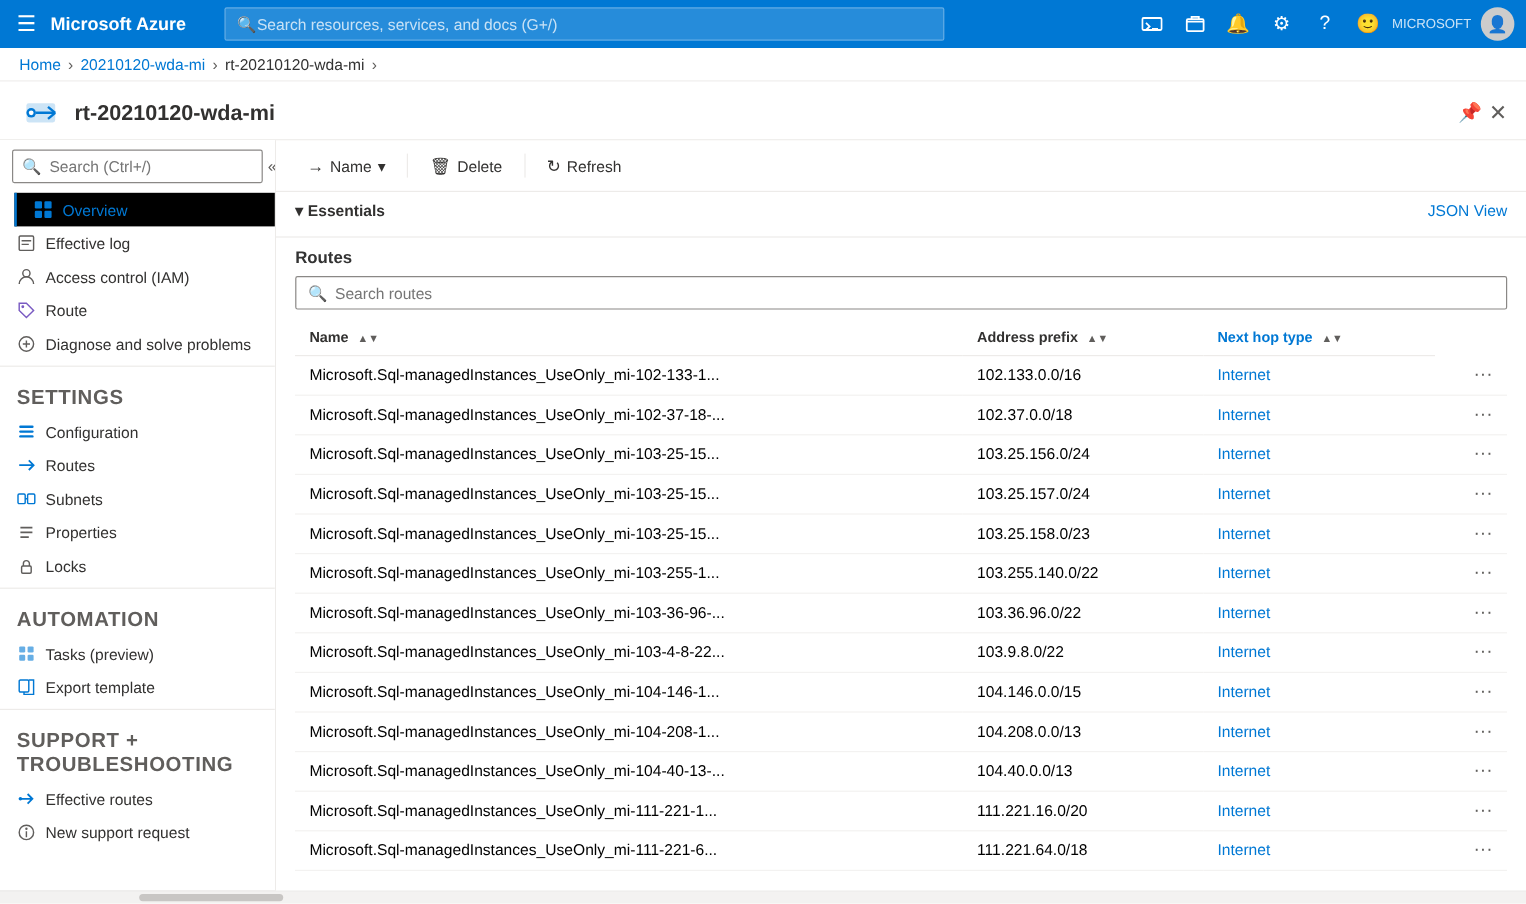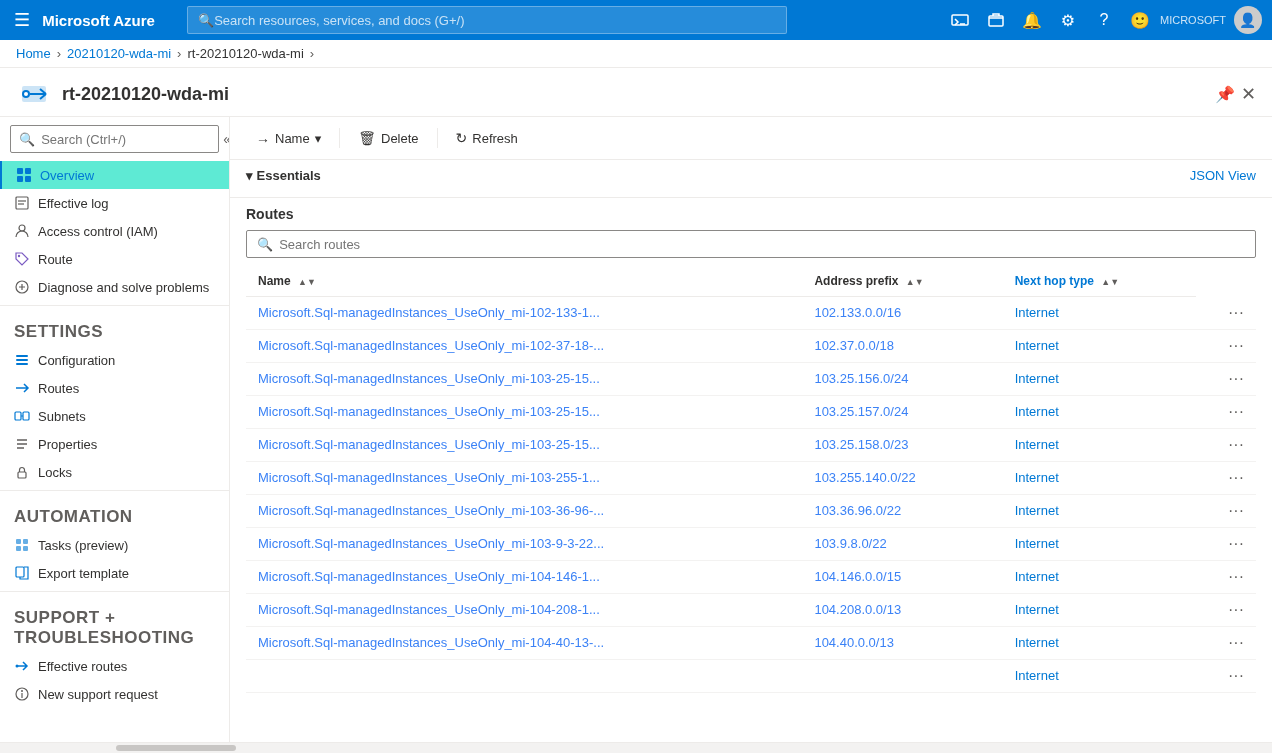--- a/index.html
+++ b/index.html
@@ -55,21 +55,21 @@
     }
     .sidebar-search {
       display: flex; align-items: center; margin: 8px 10px; border: 1px solid #8a8886; border-radius: 2px;
       padding: 0 8px; height: 28px; gap: 6px;
     }
     .sidebar-search input { border: none; outline: none; font-size: 13px; flex: 1; }
     .sidebar-collapse { cursor: pointer; color: #605e5c; font-size: 14px; }
     .sidebar-item {
       display: flex; align-items: center; padding: 6px 14px; cursor: pointer; gap: 8px; font-size: 13px; color: #323130;
     }
-    .sidebar-item.active { background: #5eead4; color: #0078d4; border-left: 2px solid #0078d4; }
+    .sidebar-item.active { background: #000000; color: #0078d4; border-left: 2px solid #0078d4; margin-left: 12px; }
     .sidebar-item .item-icon { width: 16px; height: 16px; display: flex; align-items: center; justify-content: center; flex-shrink: 0; }
     .sidebar-section-label {
       padding: 12px 14px 4px; font-size: 17px; font-weight: 600; color: #605e5c; text-transform: uppercase; letter-spacing: 0.5px;
     }
     .sidebar-divider { border: none; border-top: 1px solid #edebe9; margin: 4px 0; }
 
     
     .content { flex: 1; background: white; overflow: hidden; display: flex; flex-direction: column; }
 
     
@@ -107,21 +107,21 @@
     table { width: 100%; border-collapse: collapse; }
     thead th {
       text-align: left; padding: 8px 12px; font-size: 12px; font-weight: 600; color: #323130;
       border-bottom: 1px solid #edebe9; background: white; position: sticky; top: 0; z-index: 1;
       cursor: pointer; white-space: nowrap;
     }
     thead th.blue { color: #0078d4; }
     .sort-icon { display: inline-flex; flex-direction: column; margin-left: 4px; font-size: 9px; color: #605e5c; vertical-align: middle; }
     tbody tr { border-bottom: 1px solid #f3f2f1; }
     tbody td { padding: 7px 12px; font-size: 13px; }
-    tbody td a { color: #3b82f6; text-decoration: none; cursor: pointer; }
+    tbody td a { color: #000000; text-decoration: none; cursor: pointer; }
     tbody td.internet { color: #0078d4; }
     .row-more { color: #605e5c; cursor: pointer; font-size: 16px; text-align: right; }
 
     
     .routes-table::-webkit-scrollbar { width: 8px; }
     .routes-table::-webkit-scrollbar-track { background: #f3f2f1; }
     .routes-table::-webkit-scrollbar-thumb { background: #c8c6c4; border-radius: 4px; }
 
     
     .bottom-scroll {
@@ -452,40 +452,52 @@
                 <td class="internet">Internet</td>
                 <td class="row-more">···</td>
               </tr>
               <tr>
                 <td><a>Microsoft.Sql-managedInstances_UseOnly_mi-103-36-96-...</a></td>
                 <td><a>103.36.96.0/22</a></td>
                 <td class="internet">Internet</td>
                 <td class="row-more">···</td>
               </tr>
               <tr>
-                <td><a>Microsoft.Sql-managedInstances_UseOnly_mi-103-9-3-22...</a></td>
+                <td><a>Microsoft.Sql-managedInstances_UseOnly_mi-103-4-8-22...</a></td>
                 <td><a>103.9.8.0/22</a></td>
                 <td class="internet">Internet</td>
                 <td class="row-more">···</td>
               </tr>
               <tr>
                 <td><a>Microsoft.Sql-managedInstances_UseOnly_mi-104-146-1...</a></td>
                 <td><a>104.146.0.0/15</a></td>
                 <td class="internet">Internet</td>
                 <td class="row-more">···</td>
               </tr>
               <tr>
                 <td><a>Microsoft.Sql-managedInstances_UseOnly_mi-104-208-1...</a></td>
                 <td><a>104.208.0.0/13</a></td>
                 <td class="internet">Internet</td>
                 <td class="row-more">···</td>
               </tr>
               <tr>
                 <td><a>Microsoft.Sql-managedInstances_UseOnly_mi-104-40-13-...</a></td>
                 <td><a>104.40.0.0/13</a></td>
+                <td class="internet">Internet</td>
+                <td class="row-more">···</td>
+              </tr>
+              <tr>
+                <td><a>Microsoft.Sql-managedInstances_UseOnly_mi-111-221-1...</a></td>
+                <td><a>111.221.16.0/20</a></td>
+                <td class="internet">Internet</td>
+                <td class="row-more">···</td>
+              </tr>
+              <tr>
+                <td><a>Microsoft.Sql-managedInstances_UseOnly_mi-111-221-6...</a></td>
+                <td><a>111.221.64.0/18</a></td>
                 <td class="internet">Internet</td>
                 <td class="row-more">···</td>
               </tr>
               <tr>
                 <td></td>
                 <td></td>
                 <td class="internet">Internet</td>
                 <td class="row-more">···</td>
               </tr>
             </tbody>

